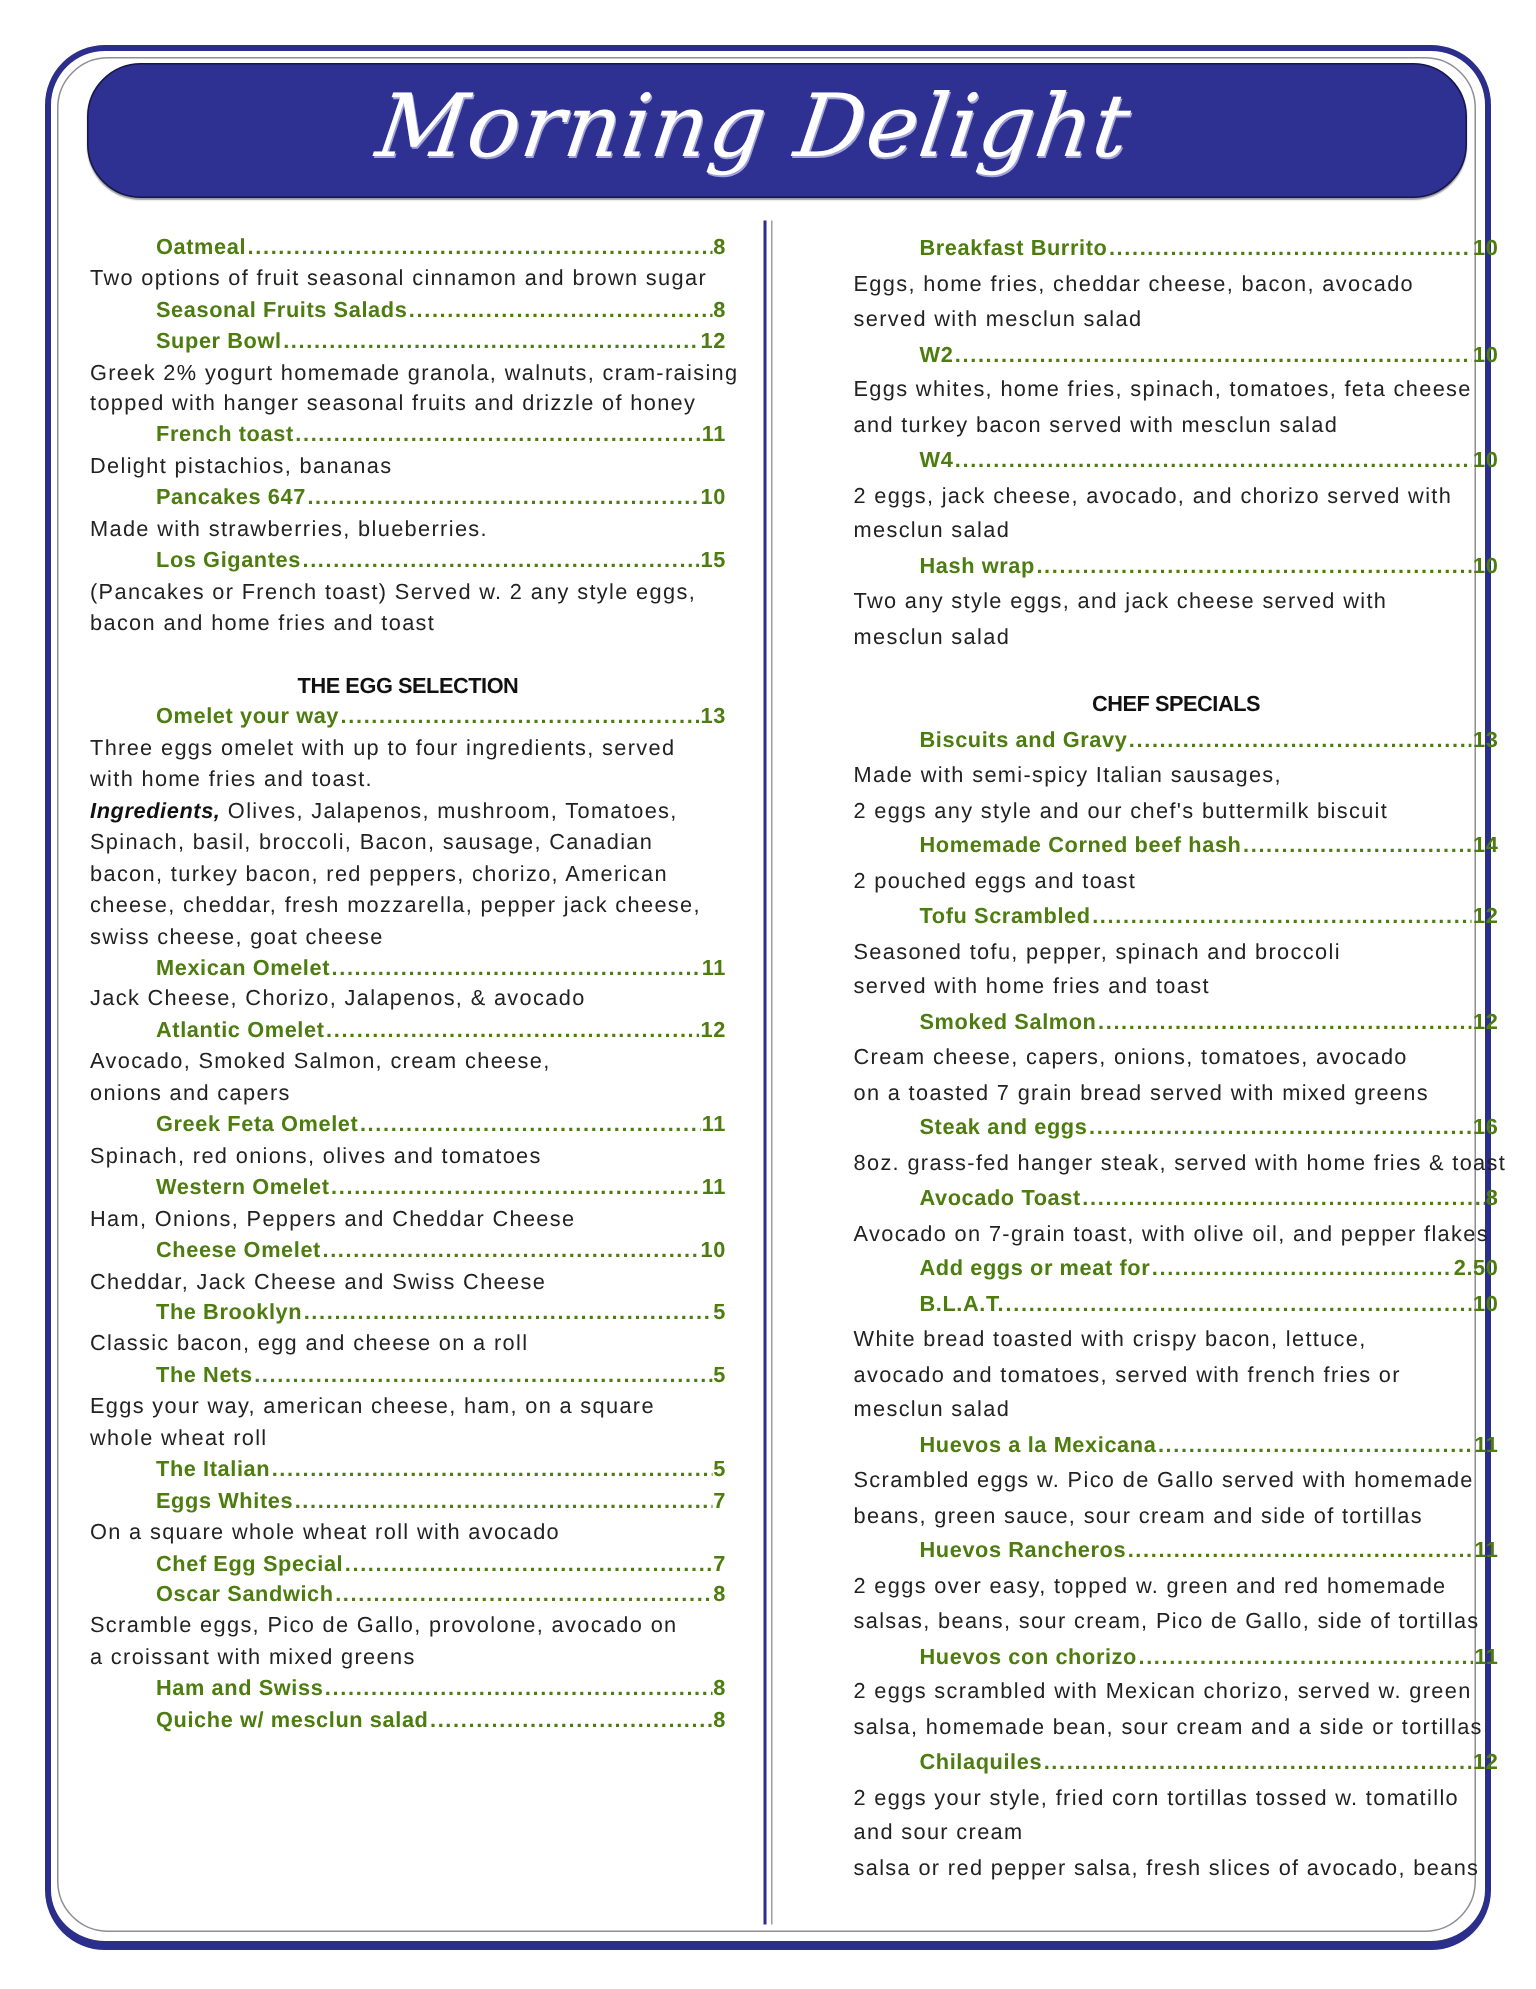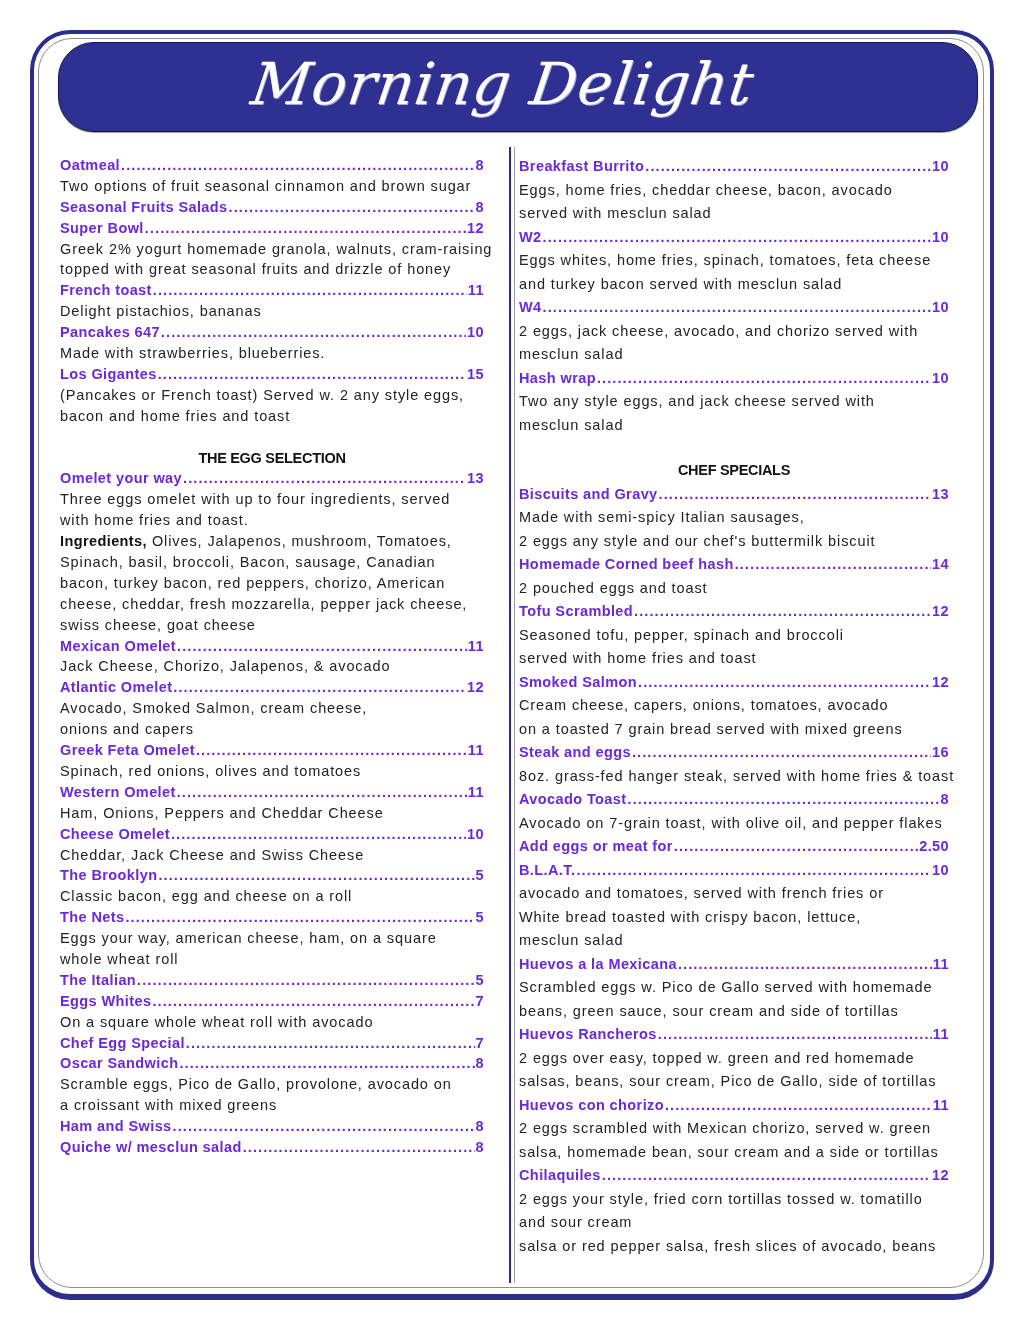--- a/index.html
+++ b/index.html
@@ -5,30 +5,30 @@
   html, body { margin:0; padding:0; background:#ffffff; }
   body { width:1024px; height:1326px; position:relative; overflow:hidden; font-family:"Liberation Sans", sans-serif; color:#1a1a1a; }
   .frame-outer { position:absolute; left:30px; top:30px; width:956px; height:1260px; border:4px solid #2b2e8a; border-bottom-width:6px; border-radius:40px; box-sizing:content-box; }
   .frame-inner { position:absolute; left:38px; top:38px; width:944px; height:1248px; border:1.5px solid #8e8e96; border-radius:34px; }
   .header { position:absolute; left:58px; top:42px; width:918px; height:88px; background:#2e3192; border:1.5px solid #15164a; border-radius:36px; box-shadow:0 1px 1px rgba(0,0,0,0.4); display:flex; align-items:center; justify-content:center; }
   .title { font-family:"DejaVu Serif", serif; font-style:italic; color:#ffffff; font-size:58px; letter-spacing:1px; transform:skewX(-8deg); text-shadow:1px 1px 0 #9fa3d8; margin-left:-30px; margin-top:-6px; }
   .divider { position:absolute; left:509px; top:147px; width:2px; height:1136px; background:#2b2e8a; }
   .divider2 { position:absolute; left:514px; top:147px; width:1px; height:1136px; background:#9a9ab0; }
   .col { position:absolute; }
   .col-left { left:60px; top:155px; width:424px; }
-  .col-right { left:519px; top:155px; width:430px; }
+  .col-right { left:569px; top:155px; width:430px; }
   .col-left .line { height:20.9px; line-height:20.9px; font-size:14.5px; }
   .col-right .line { height:23.5px; line-height:23.5px; font-size:14.5px; }
-  .item { display:flex; align-items:baseline; font-weight:bold; letter-spacing:0.4px; color:#6d28d9; }
+  .item { display:flex; align-items:baseline; font-weight:bold; letter-spacing:0.4px; color:#4d7c0f;margin-left:44px; }
   .item .name { white-space:nowrap; }
   .item .dots { flex:1; overflow:hidden; white-space:nowrap; margin:0 1px; letter-spacing:1.1px; font-weight:bold; }
   .item .dots::before { content:"......................................................................................................................................................"; }
   .item .price { white-space:nowrap; }
   .desc { white-space:nowrap; letter-spacing:0.9px; color:#222; font-weight:normal; }
-  .desc b { font-weight:bold; letter-spacing:0.4px; color:#111; }
+  .desc b { font-weight:bold; letter-spacing:0.4px; color:#111;font-style:italic; }
   .section { text-align:center; font-weight:bold; letter-spacing:-0.3px; color:#111; }
   .gap-left { height:21px; }
   .gap-right { height:22px; }
 </style>
 </head>
 <body>
 
 <div class="frame-outer"></div>
 <div class="frame-inner"></div>
 
@@ -51,21 +51,21 @@
         <span class="name">Seasonal Fruits Salads</span>
         <span class="dots"></span>
         <span class="price">8</span>
       </div>
       <div class="line item">
         <span class="name">Super Bowl</span>
         <span class="dots"></span>
         <span class="price">12</span>
       </div>
       <div class="line desc">Greek 2% yogurt homemade granola, walnuts, cram-raising</div>
-      <div class="line desc">topped with great seasonal fruits and drizzle of honey</div>
+      <div class="line desc">topped with hanger seasonal fruits and drizzle of honey</div>
       <div class="line item">
         <span class="name">French toast</span>
         <span class="dots"></span>
         <span class="price">11</span>
       </div>
       <div class="line desc">Delight pistachios, bananas</div>
       <div class="line item">
         <span class="name">Pancakes 647</span>
         <span class="dots"></span>
         <span class="price">10</span>
@@ -250,22 +250,22 @@
       <div class="line item">
         <span class="name">Add eggs or meat for</span>
         <span class="dots"></span>
         <span class="price">2.50</span>
       </div>
       <div class="line item">
         <span class="name">B.L.A.T.</span>
         <span class="dots"></span>
         <span class="price">10</span>
       </div>
+      <div class="line desc">White bread toasted with crispy bacon, lettuce,</div>
       <div class="line desc">avocado and tomatoes, served with french fries or</div>
-      <div class="line desc">White bread toasted with crispy bacon, lettuce,</div>
       <div class="line desc">mesclun salad</div>
       <div class="line item">
         <span class="name">Huevos a la Mexicana</span>
         <span class="dots"></span>
         <span class="price">11</span>
       </div>
       <div class="line desc">Scrambled eggs w. Pico de Gallo served with homemade</div>
       <div class="line desc">beans, green sauce, sour cream and side of tortillas</div>
       <div class="line item">
         <span class="name">Huevos Rancheros</span>

